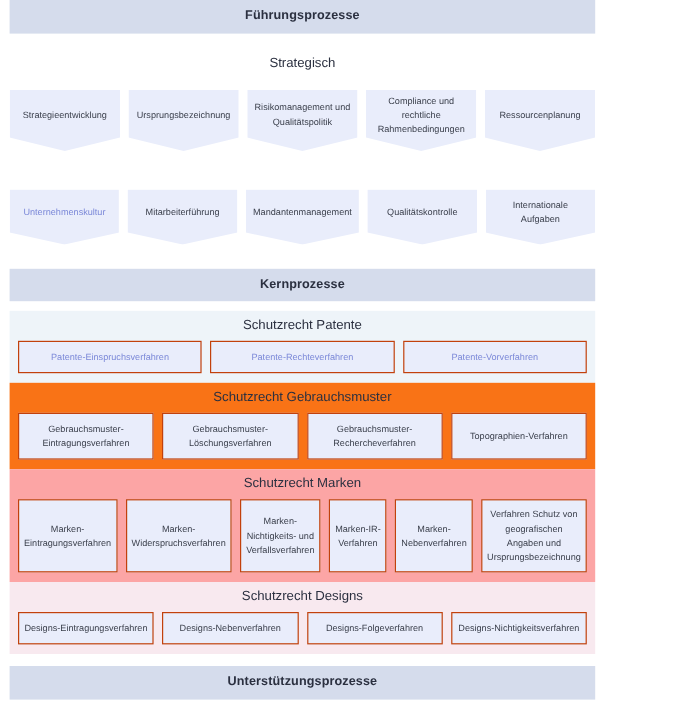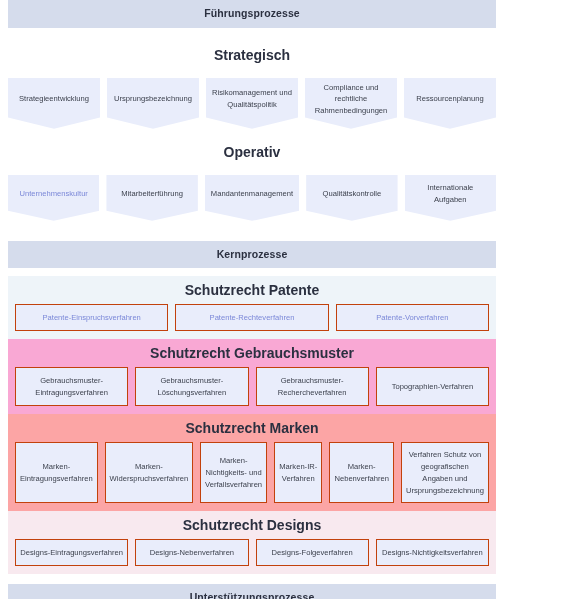--- a/index.html
+++ b/index.html
@@ -22,22 +22,22 @@
     font-weight: bold;
     text-align: center;
     padding: 8px 0 8px;
     letter-spacing: .1px;
     line-height: 1.1;
   }
 
   
   .subgroup-title {
     text-align: center;
-    font-size: 14px;
-    font-weight: bold;
+    font-size: 11px;
+    font-weight: normal;
     color: #2b3040;
     padding: 0;
     line-height: 1;
   }
 
   .row { display: flex; gap: 7px; }
 
   
   .chev-down {
     flex: 1 1 0;
@@ -52,21 +52,21 @@
     padding: 4px 6px 12px;
     color: #3a3f4b;
     clip-path: polygon(0 0, 100% 0, 100% 78%, 50% 100%, 0 78%);
   }
   .chev-down.link { color: #7b88d8; }
 
   
   .ip-band { padding: 7px 7px 8px; }
   .ip-band .subgroup-title { margin-bottom: 7px; }
   .ip-band-patente       { background: #eef4f9; }
-  .ip-band-gebrauchsmuster { background: #f9a8d4; }
+  .ip-band-gebrauchsmuster { background: #f97316; }
   .ip-band-marken        { background: #fca5a5; }
   .ip-band-designs       { background: #f8e9ef; }
 
   .boxcard {
     flex: 1 1 0;
     background: #e9edfb;
     border: 1px solid #c2410c;
     display: flex;
     align-items: center;
     justify-content: center;
@@ -109,21 +109,20 @@
       </div>
     <div class="chev-down">
       <span>Compliance und rechtliche Rahmenbedingungen</span>
       </div>
     <div class="chev-down">
       <span>Ressourcenplanung</span>
       </div>
   </div>
 
   <div class="sp-16"></div>
-  <div class="subgroup-title">Operativ</div>
   <div class="sp-16"></div>
   <div class="row">
     <div class="chev-down link">
       <span>Unternehmenskultur</span>
       </div>
     <div class="chev-down">
       <span>Mitarbeiterführung</span>
       </div>
     <div class="chev-down">
       <span>Mandantenmanagement</span>

